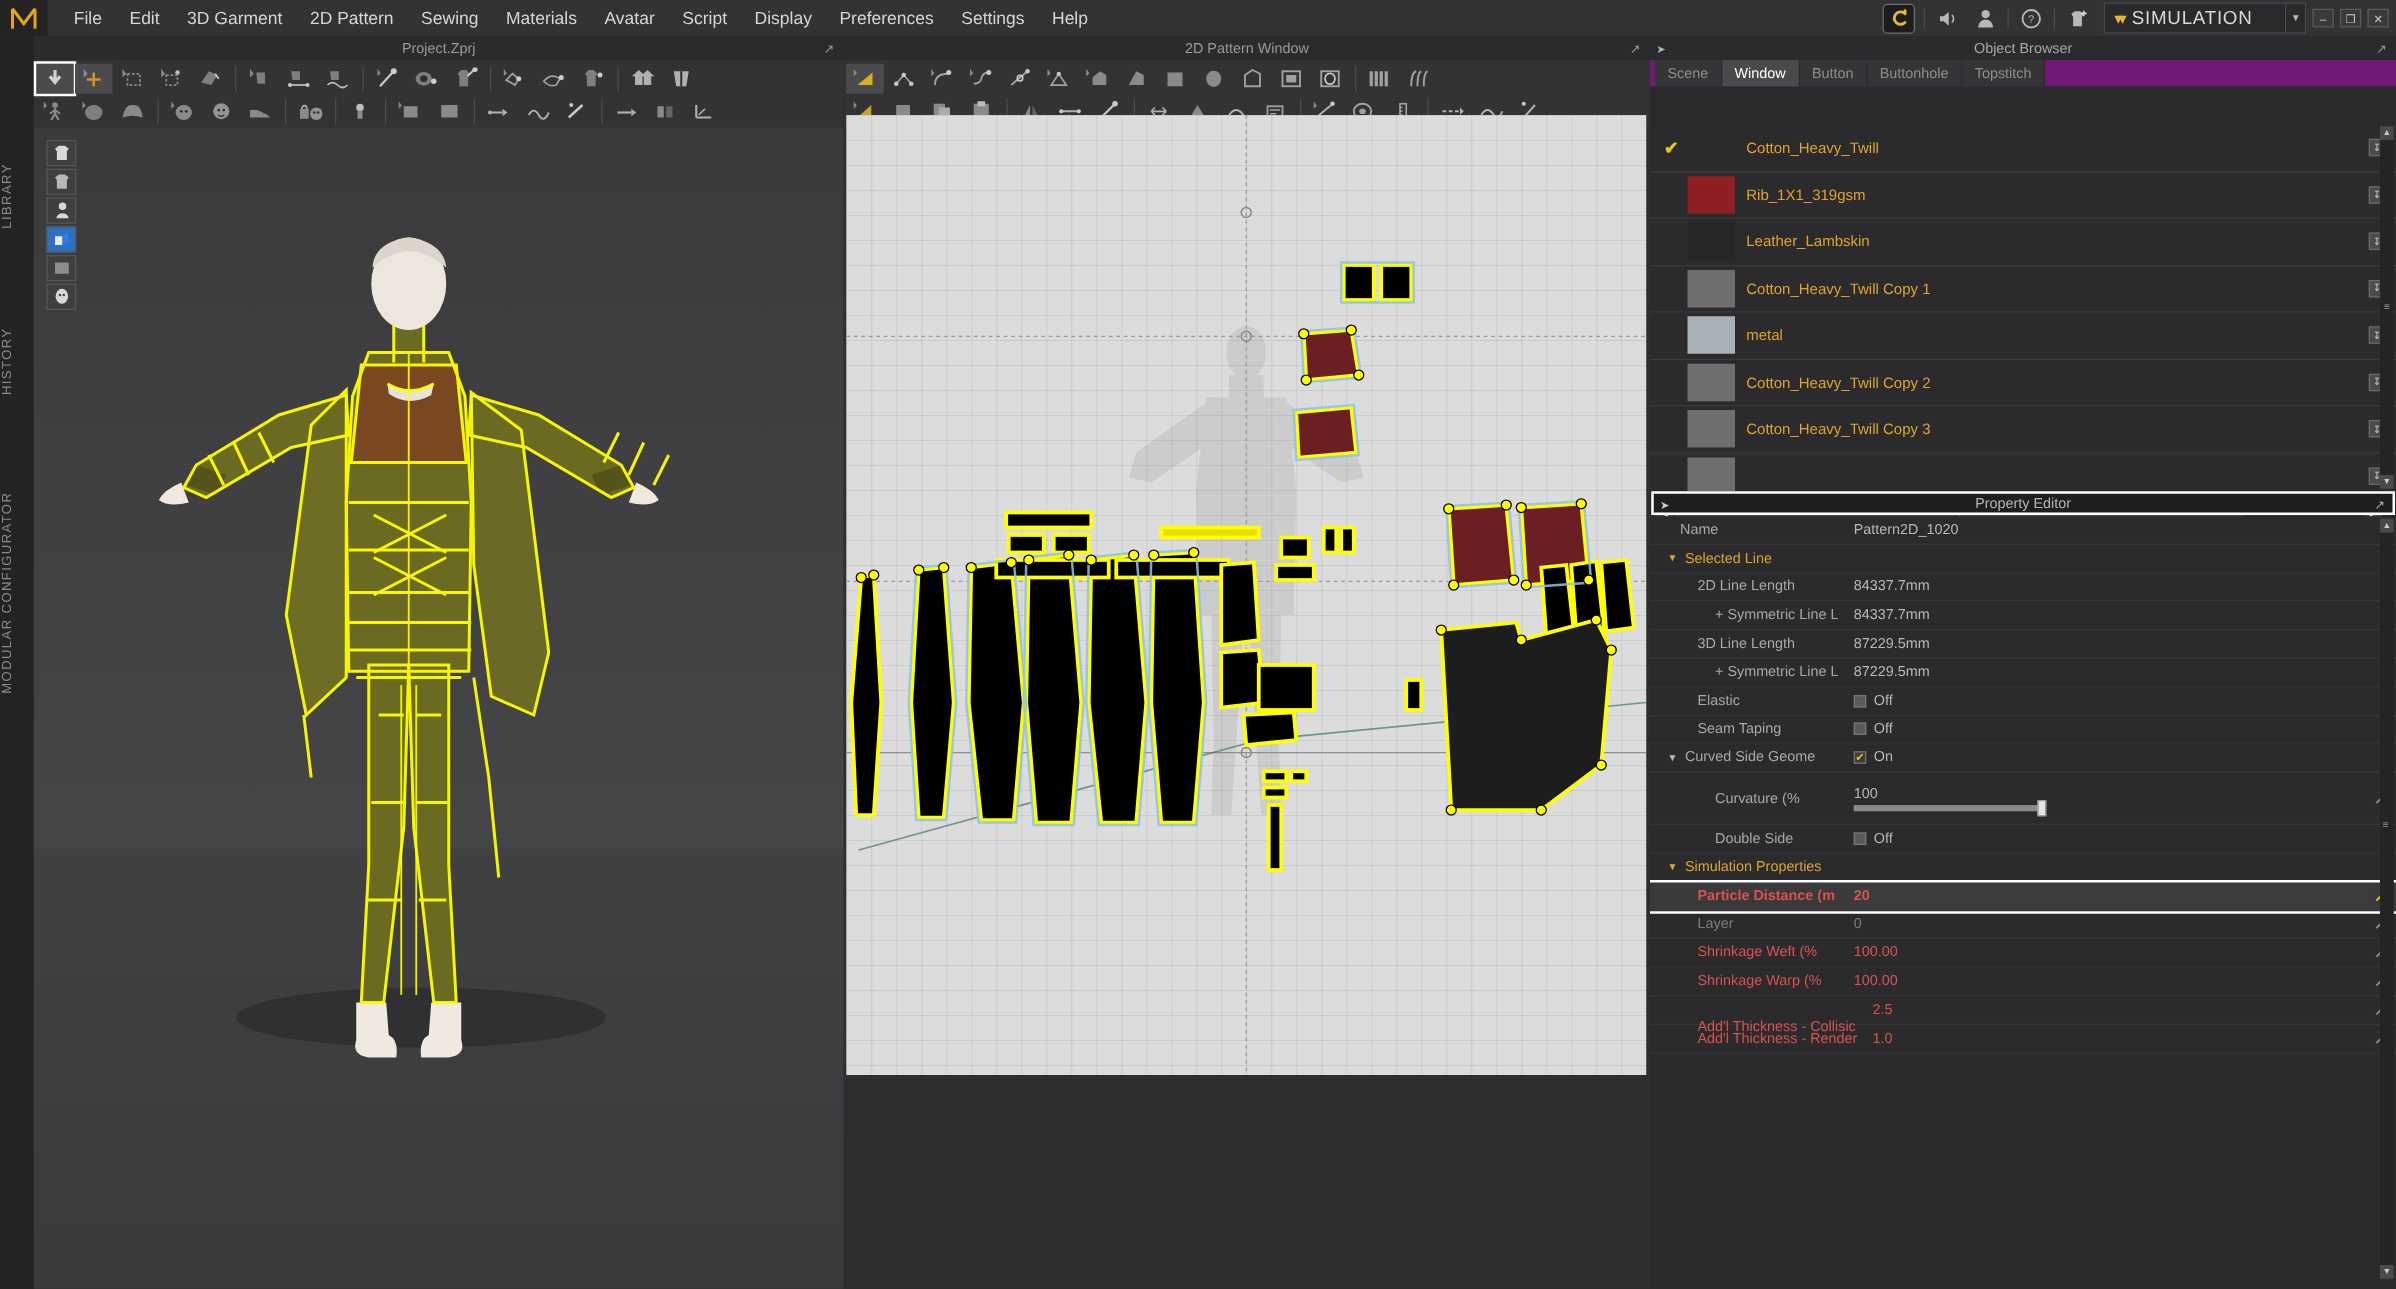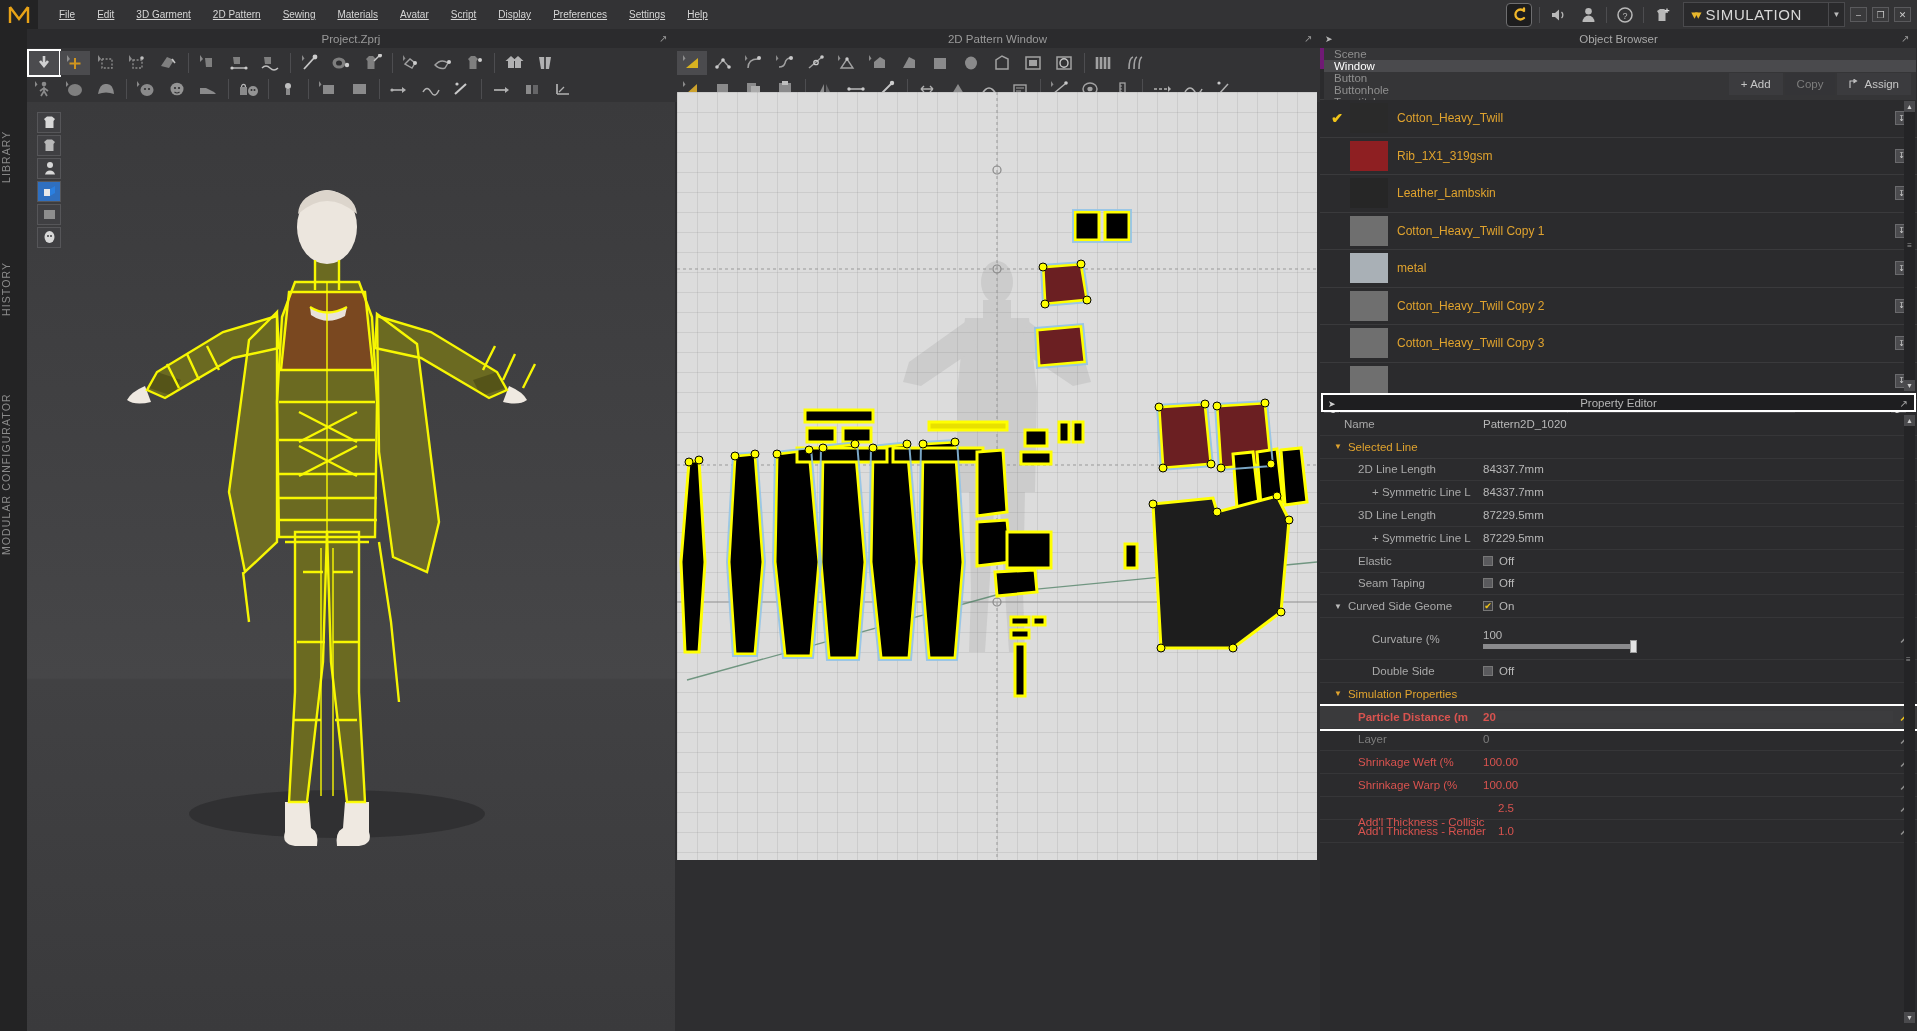--- a/index.html
+++ b/index.html
@@ -6,22 +6,22 @@
   html,body { width:1917px; height:1031px; overflow:hidden; background:#2b2b2b;
               font-family:"Liberation Sans", sans-serif; color:#c8c8c8; }
 
   
   .menubar { position:absolute; left:0; top:0; width:1917px; height:29px;
              background:#333335; display:flex; align-items:center; }
   .logo { width:38px; height:29px; display:flex; align-items:center; justify-content:center;
           color:#e8a317; font-weight:bold; font-size:21px; letter-spacing:-2px;
           background:#232324; }
   .menu-items { display:flex; align-items:center; height:29px; margin-left:10px; }
-  .menu-item { padding:0 11px; font-size:10px; color:#d6d6d6; line-height:29px; height:29px;
-               white-space:nowrap; cursor:default;text-decoration:underline; }
+  .menu-item { padding:0 11px; font-size:14px; color:#d6d6d6; line-height:29px; height:29px;
+               white-space:nowrap; cursor:default; }
 
   .top-right { position:absolute; right:0; top:0; height:29px; display:flex;
                align-items:center; }
   .tr-icon { width:30px; height:24px; display:flex; align-items:center;
              justify-content:center; color:#b8b8b8; }
   .tr-icon.hl { background:#1d1d1e; border:1px solid #6e6e70; border-radius:4px;
                 color:#f0b72a; width:26px; height:24px; margin:0 4px; font-weight:bold;}
   .tr-sep { width:1px; height:16px; background:#4d4d50; margin:0 3px; }
   .sim-box { display:flex; align-items:center; background:#2a2a2c; border:1px solid #4a4a4d;
              height:25px; margin-left:6px; }
@@ -76,21 +76,21 @@
             background-size:20px 20px; overflow:hidden; }
   .grid2d-dark { position:absolute; left:0; top:831px; width:645px; height:171px;
             background:#2e2e30; }
 
   
   .rpanel { position:absolute; left:1320px; top:29px; width:597px; height:1002px;
             background:#2b2b2d; }
   .ob-title { height:19px; background:#2b2b2d; color:#a8a8a8; font-size:11.5px;
               display:flex; align-items:center; justify-content:center; position:relative; }
   .ob-pin { position:absolute; left:5px; top:5px; color:#b5b5b5; font-size:9px; }
-  .tabs { display:flex; height:21px; padding-left:4px; background:#701a75;flex-direction:column; }
+  .tabs { display:flex; height:21px; padding-left:4px; background:#701a75; }
   .tab { padding:0 10px; font-size:11.5px; display:flex; align-items:center;
          color:#8f8f8f; background:#353537; border-right:1px solid #2b2b2d; }
   .tab.active { background:#4a4a4d; color:#ffffff; }
   .ob-actions { height:31px; background:#2b2b2d; display:flex; align-items:center;
                 justify-content:flex-end; padding-right:6px; gap:2px;
                 border-bottom:1px solid #3c3c3e; }
   .abtn { height:22px; padding:0 12px; font-size:11.5px; color:#c6c6c6; background:#3b3b3e;
           display:flex; align-items:center; gap:4px; }
   .abtn.dim { color:#6d6d6d; background:#343437; }
 
@@ -914,30 +914,20 @@
   </div>
 
   <div class="tabs">
     <div class="tab">Scene</div>
     <div class="tab active">Window</div>
     <div class="tab">Button</div>
     <div class="tab">Buttonhole</div>
     <div class="tab">Topstitch</div>
   </div>
 
-  <div class="ob-actions">
-    <div class="abtn">+ Add</div>
-    <div class="abtn dim">Copy</div>
-    <div class="abtn">
-      <svg width="11" height="11" viewBox="0 0 11 11">
-          <path d="M1 9 L1 2 L5 2 M5 0.5 L7.5 2 L5 3.5 Z" fill="none" stroke="#c6c6c6" stroke-width="1.1"></path>
-        </svg>
-      <span>Assign</span>
-    </div>
-  </div>
 
   <div class="fablist">
     <div class="fabrow">
       <div class="fabcheck">✔</div>
       <div class="fabswatch" style="background:#2a2a2a;"></div>
       <div class="fabname">Cotton_Heavy_Twill</div>
       <div class="fabsave">↧</div>
     </div>
     <div class="fabrow">
       <div class="fabcheck"></div>

